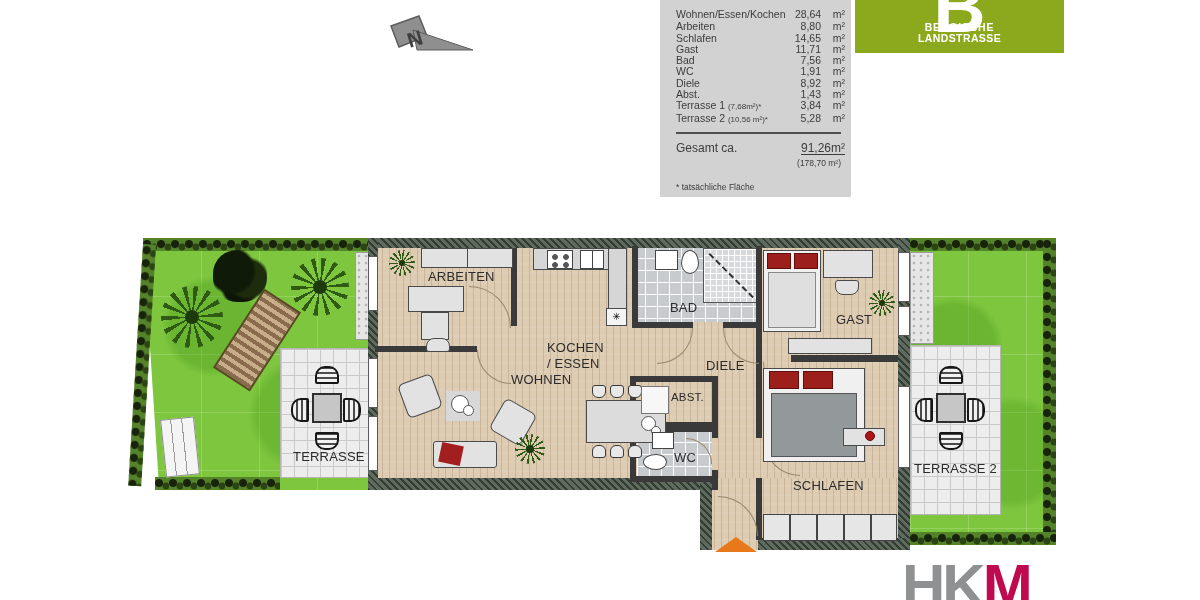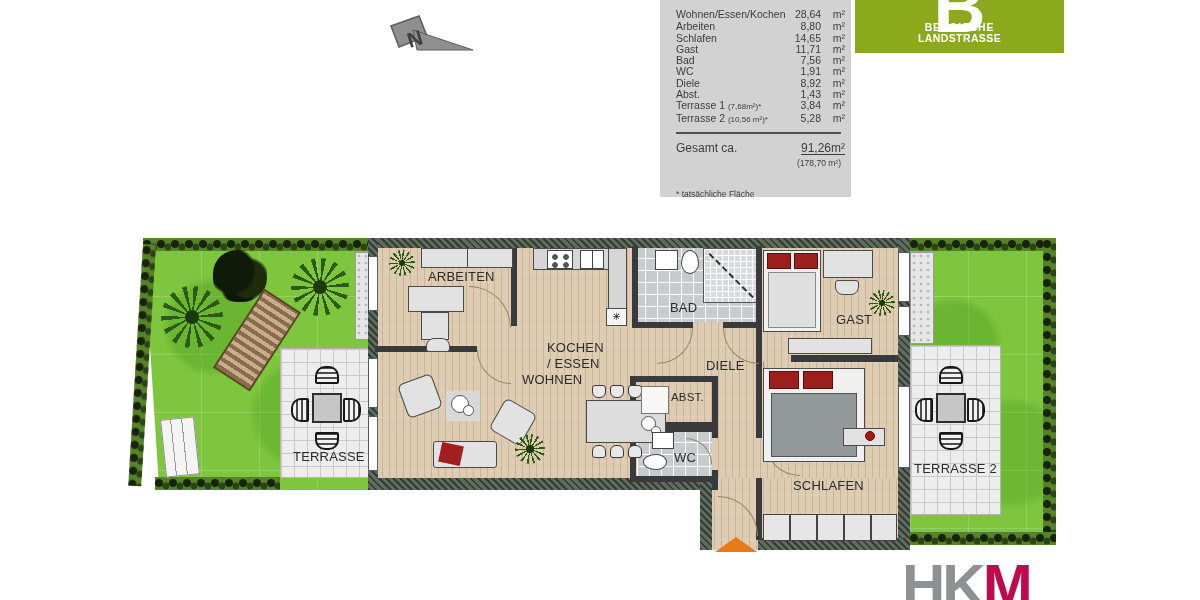--- a/index.html
+++ b/index.html
@@ -12,21 +12,21 @@
               padding:9px 6px 0 16px;color:#3c3c3c;}
   .trow{display:flex;font-size:10.5px;line-height:11.3px;}
   .tlbl{flex:1;white-space:nowrap;}
   .tnote{font-size:8px;}
   .tval{width:36px;text-align:right;}
   .tunit{width:24px;text-align:right;}
   .tdivider{border-top:2px solid #4f4f4f;margin:7px 4px 9px 0;}
   .trow.total{font-size:12px;font-weight:bold;font-weight:normal;}
   .tvalu{border-bottom:1px solid #3c3c3c;}
   .talt{font-size:8.5px;text-align:right;margin:3px 4px 0 0;}
-  .tfoot{font-size:8.5px;margin-top:21px;}
+  .tfoot{font-size:8.5px;margin-top:14px;}
 
   
   .logo-box{left:855px;top:0;width:209px;height:53px;background:#8ca81d;overflow:hidden;color:#fff;}
   .logo-b{position:absolute;left:0;right:0;top:-34px;text-align:center;
           font-size:72px;font-weight:bold;}
   .logo-l1{position:absolute;left:0;right:0;top:21px;text-align:center;
            font-size:10.5px;font-weight:bold;letter-spacing:.8px;}
   .logo-l2{position:absolute;left:0;right:0;top:32px;text-align:center;
            font-size:10.5px;font-weight:bold;letter-spacing:.4px;}
   .title{left:873px;top:53px;font-size:27px;font-weight:bold;color:#57575a;}
@@ -310,21 +310,21 @@
     <div class="abs pillow" style="left:626px;top:133px;width:30px;height:18px;"></div>
     <div class="abs pillow" style="left:660px;top:133px;width:30px;height:18px;"></div>
     <div class="abs duvet" style="left:628px;top:155px;width:86px;height:64px;"></div>
     <div class="abs furn" style="left:700px;top:190px;width:42px;height:18px;"></div>
     <div class="abs reddot" style="left:722px;top:193px;width:10px;height:10px;"></div>
     <div class="abs wardrobe" style="left:620px;top:276px;width:134px;height:27px;"></div>
 
     <div class="abs tri" style="left:572px;top:299px;"></div>
 
     <div class="abs rlabel" style="left:285px;top:31px;">ARBEITEN</div>
-    <div class="abs rlabel" style="left:339px;top:134px;padding-left:40px;">WOHNEN</div>
+    <div class="abs rlabel" style="left:328px;top:134px;padding-left:40px;">WOHNEN</div>
     <div class="abs rlabel" style="left:404px;top:102px;line-height:16px;">
       <div>KOCHEN</div>
       <div>/ ESSEN</div>
     </div>
     <div class="abs rlabel" style="left:527px;top:62px;">BAD</div>
     <div class="abs rlabel" style="left:563px;top:120px;">DIELE</div>
     <div class="abs rlabel" style="left:693px;top:74px;">GAST</div>
     <div class="abs rlabel" style="left:528px;top:153px;font-size:11.5px;">ABST.</div>
     <div class="abs rlabel" style="left:531px;top:212px;">WC</div>
     <div class="abs rlabel" style="left:650px;top:240px;">SCHLAFEN</div>

